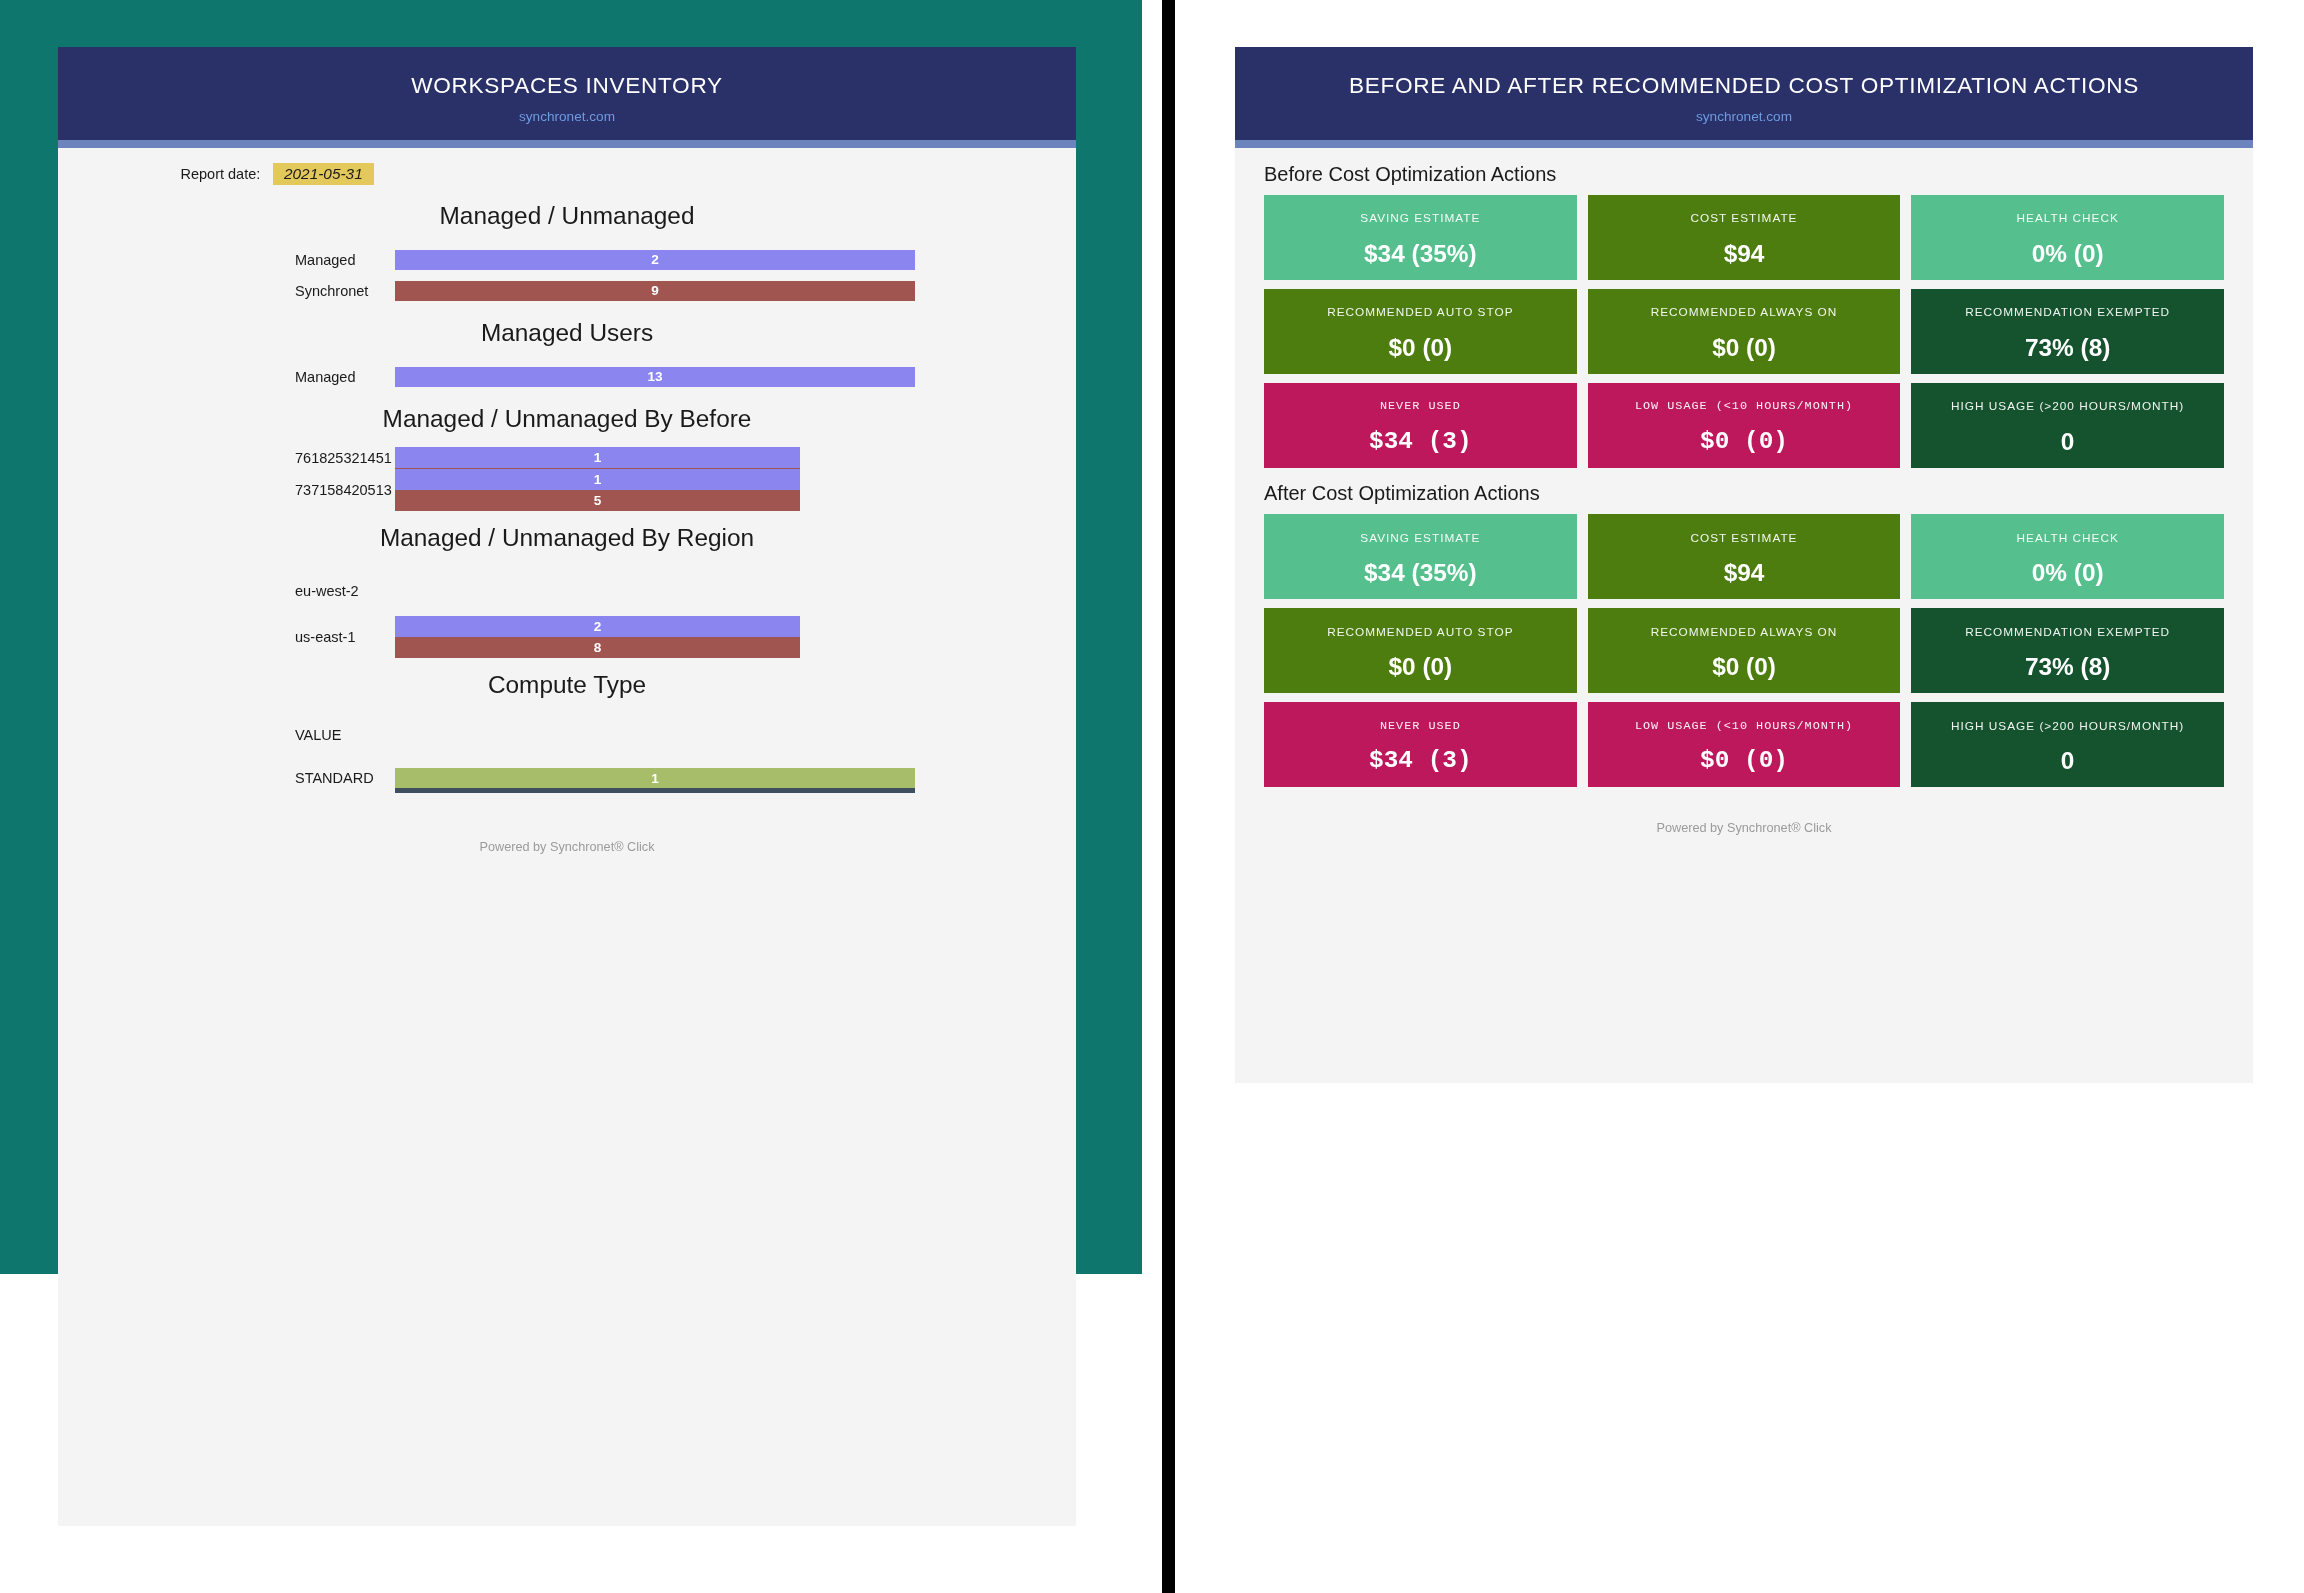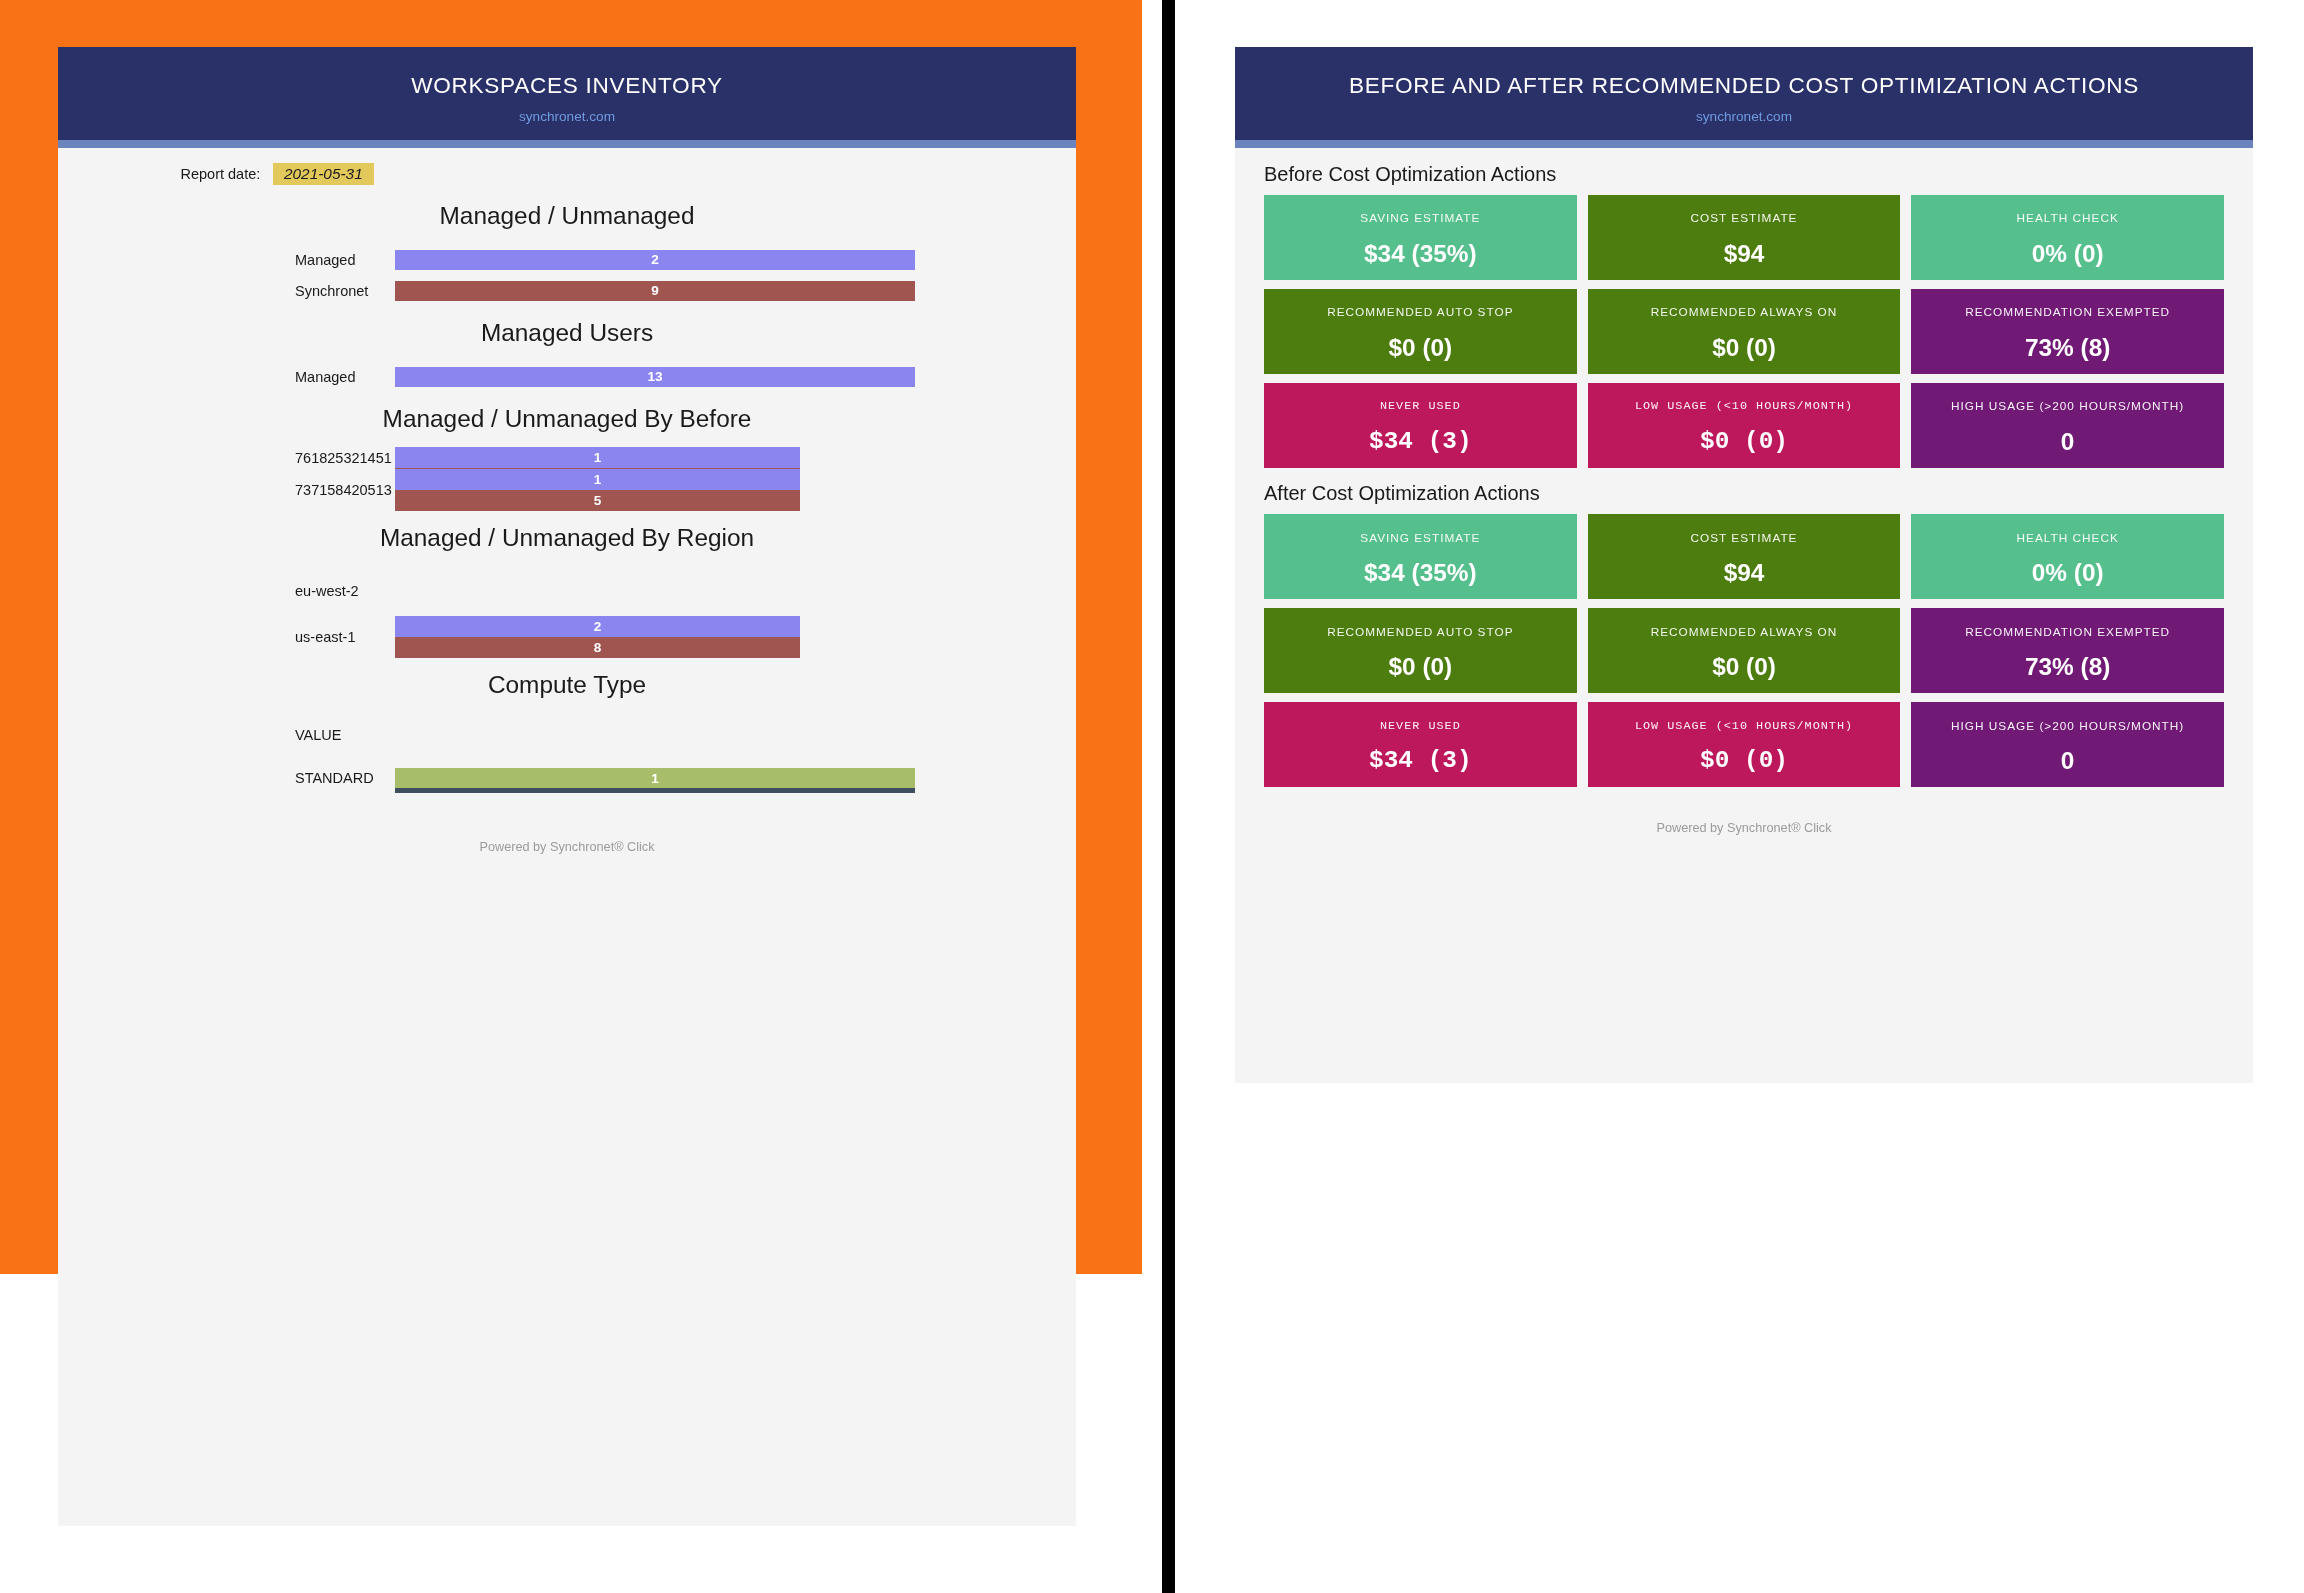--- a/index.html
+++ b/index.html
@@ -7,21 +7,21 @@
   body {
     width:2305px; height:1594px;
     background:#ffffff;
     font-family:"Liberation Sans", sans-serif;
     position:relative;
     overflow:hidden;
   }
   .page-wrap { position:absolute; inset:0; display:flex; }
 
   
-  .col-left  { position:absolute; left:0;    top:0; width:1142px; height:1274px; background:#f97316; }
+  .col-left  { position:absolute; left:0;    top:0; width:1142px; height:1274px; background:#0f766e; }
   .col-gap   { position:absolute; left:1142px; top:0; width:38px; height:1594px; background:#ffffff; }
   .divider   { position:absolute; left:1162px; top:0; width:12.7px; height:1594px; background:#000; }
   .col-right { position:absolute; left:1181px; top:0; width:1124px; height:1594px; background:#fff; }
 
   
   .report {
     position:absolute;
     background:#f4f4f4;
   }
   .report.left  { left:58px;  top:47px; width:1018px; height:1479px; }
@@ -147,21 +147,21 @@
     white-space:nowrap;
   }
   .kpi-val {
     font-size:24.4px;
     font-weight:700;
     margin-top:14.5px;
     white-space:nowrap;
   }
   .c-green  { background:#55c08d; }
   .c-purple { background:#4d7c0f; }
-  .c-yellow { background:#701a75; }
+  .c-yellow { background:#14532d; }
   .c-red    { background:#be185d;font-family:Liberation Mono, monospace; }
 </style>
 </head>
 <body>
 
 <div class="page-wrap">
 
   <div class="col-left">
     <div class="report left">
 

